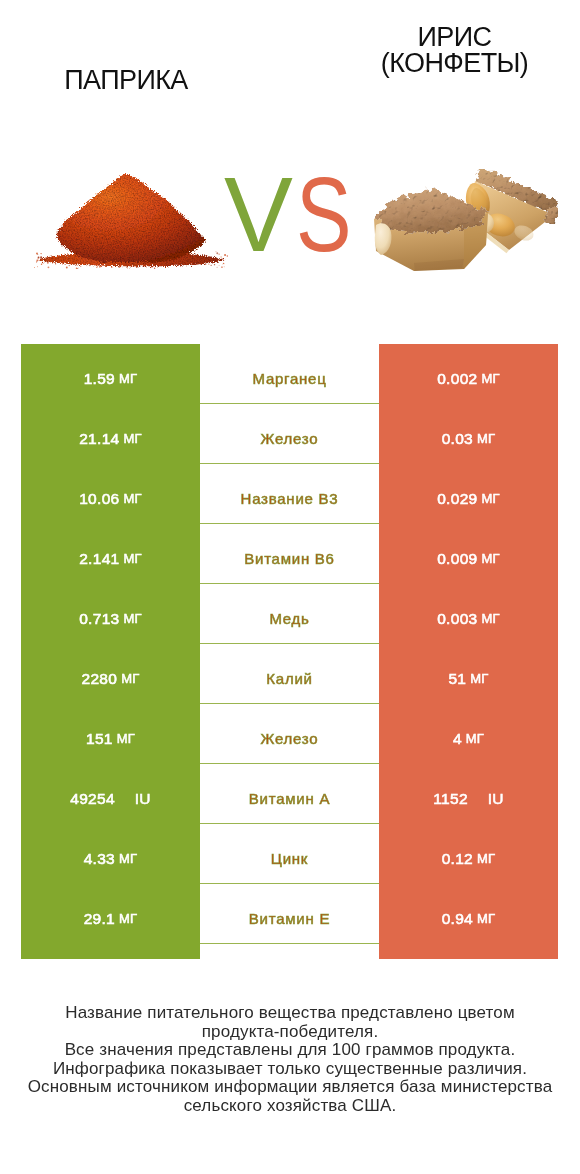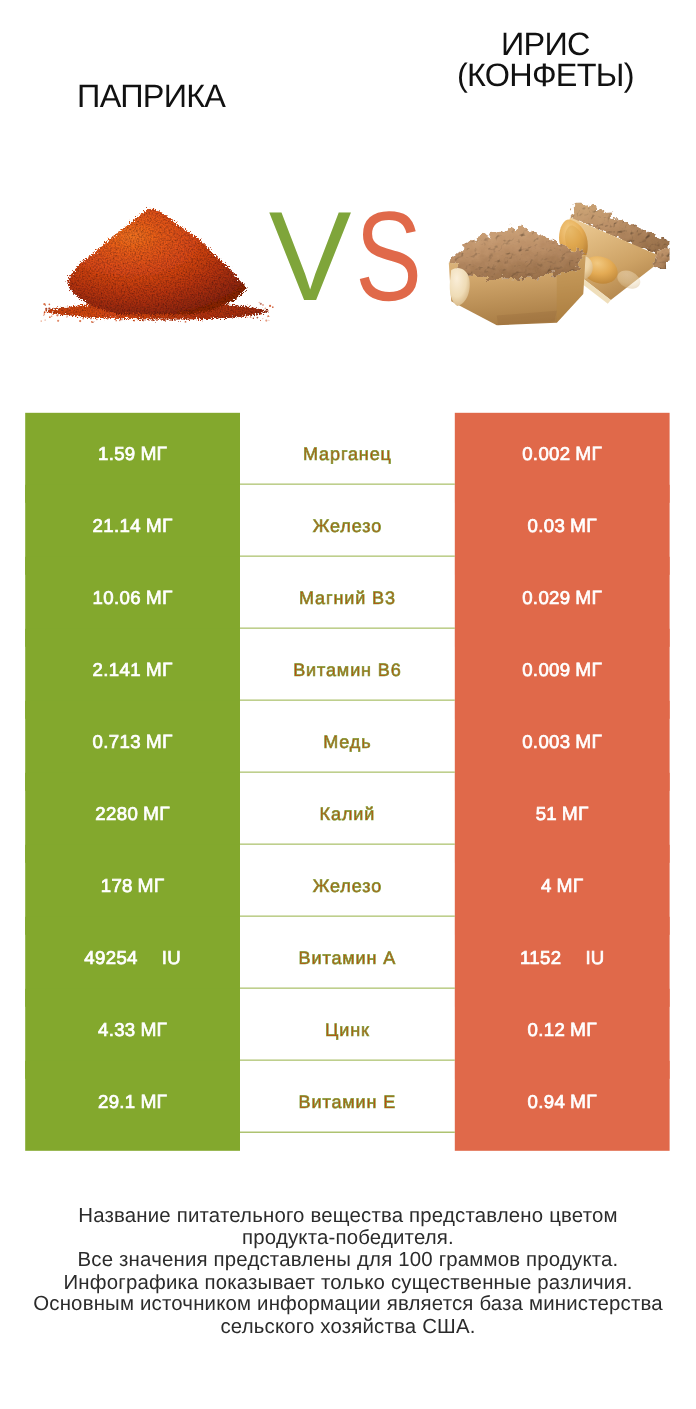--- a/index.html
+++ b/index.html
@@ -32,21 +32,21 @@
   .row::after{content:"";position:absolute;left:179px;width:179px;top:59px;
               height:1px;background:#9bb54f;}
   .cell{width:179px;height:75px;display:flex;align-items:center;
         justify-content:center;box-sizing:border-box;}
   .cell > span{position:relative;top:-3px;}
   .cell.left{background:#83a82d;}
   .cell.right{background:#e0694a;}
   .cell.mid{background:#ffffff;}
   .val{font-size:15.5px;font-weight:400;color:#ffffff;letter-spacing:.3px;
        -webkit-text-stroke:0.62px #ffffff;}
-  .unit{font-size:16px;font-weight:400;color:#ffffff;margin-left:4px;
+  .unit{font-size:13px;font-weight:400;color:#ffffff;margin-left:4px;
         letter-spacing:.2px;text-transform:uppercase;-webkit-text-stroke:0.55px #ffffff;}
   .unit.big{font-size:15.5px;text-transform:none;margin-left:20px;}
   .nut{font-size:15px;font-weight:400;color:#c2410c;letter-spacing:.75px;
        -webkit-text-stroke:0.62px #7ea23a;}
 
   
   #footer{position:absolute;left:0;top:1004px;width:580px;text-align:center;
           font-size:17px;line-height:18.6px;color:#2b2b2b;font-weight:400;
           letter-spacing:0.15px;}
 </style>
@@ -310,21 +310,21 @@
           <span class="val">0.03</span>
           <span class="unit">мг</span>
         </div>
       </div>
       <div class="row">
         <div class="cell left">
           <span class="val">10.06</span>
           <span class="unit">мг</span>
         </div>
         <div class="cell mid">
-          <span class="nut">Магний B3</span>
+          <span class="nut">Название B3</span>
         </div>
         <div class="cell right">
           <span class="val">0.029</span>
           <span class="unit">мг</span>
         </div>
       </div>
       <div class="row">
         <div class="cell left">
           <span class="val">2.141</span>
           <span class="unit">мг</span>
@@ -358,21 +358,21 @@
         <div class="cell mid">
           <span class="nut">Калий</span>
         </div>
         <div class="cell right">
           <span class="val">51</span>
           <span class="unit">мг</span>
         </div>
       </div>
       <div class="row">
         <div class="cell left">
-          <span class="val">178</span>
+          <span class="val">151</span>
           <span class="unit">мг</span>
         </div>
         <div class="cell mid">
           <span class="nut">Железо</span>
         </div>
         <div class="cell right">
           <span class="val">4</span>
           <span class="unit">мг</span>
         </div>
       </div>

